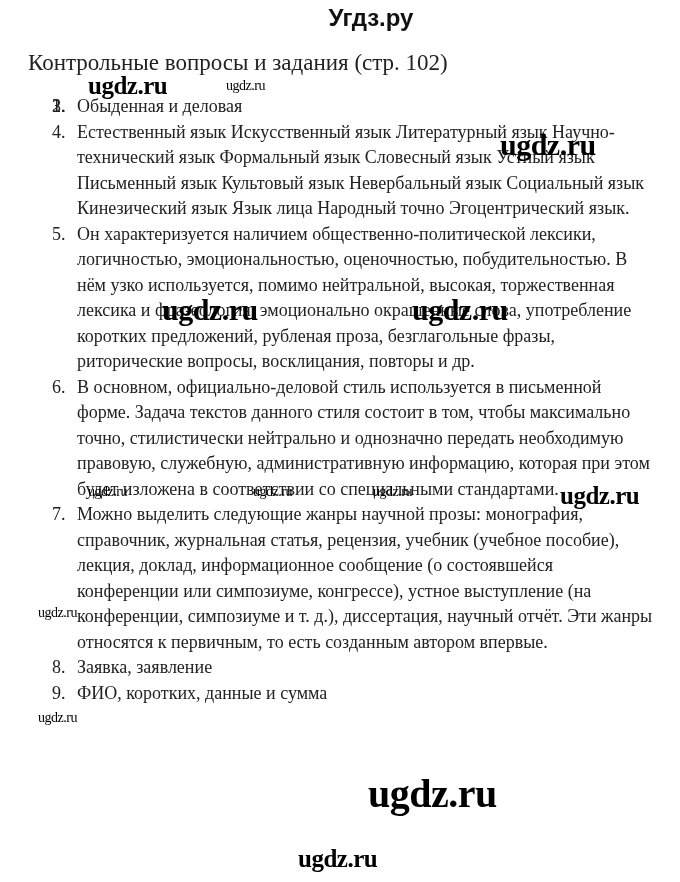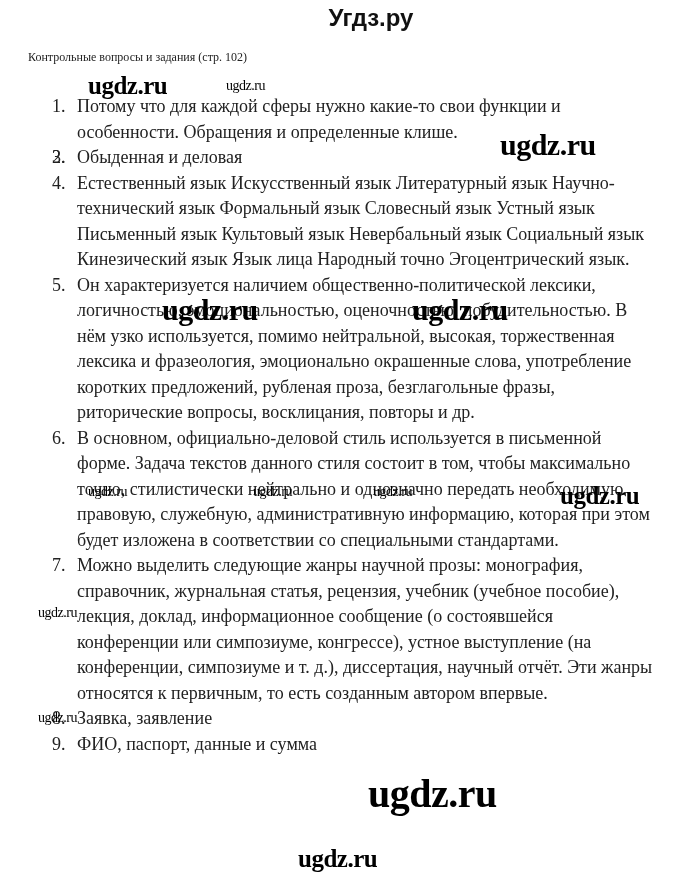--- a/index.html
+++ b/index.html
@@ -3,21 +3,21 @@
 <meta charset="utf-8">
 <style>
   html, body { margin: 0; padding: 0; background: #ffffff; }
   body { width: 680px; height: 882px; position: relative; overflow: hidden; color: #1a1a1a; }
   .site-title {
     position: absolute; left: 0; top: 4px; width: 680px; text-align: center;
     font-family: "Liberation Sans", sans-serif; font-weight: bold; font-size: 24px; color: #111; padding-left: 31px;
   }
   .heading {
     position: absolute; left: 28px; top: 50px;
-    font-family: "Liberation Serif", serif; font-size: 12px; color: #222;
+    font-family: "Liberation Serif", serif; font-size: 23px; color: #222;
   }
   .answers {
     position: absolute; left: 0; top: 94px; width: 680px; margin: 0; padding: 0; list-style: none;
     font-family: "Liberation Serif", serif; font-size: 18px; line-height: 25.5px; color: #222;
   }
   .answers li { position: relative; padding-left: 77px; padding-right: 24px; }
   .answers li .num { position: absolute; left: 52px; top: 0; }
   .wm { position: absolute; font-family: Liberation Serif, serif; font-weight: bold; color: #000; letter-spacing: -0.5px; }
   .wm.big { font-size: 30px; }
   .wm.med { font-size: 25px; }
@@ -25,29 +25,29 @@
   .wm.foot { font-size: 25px; }
 </style>
 </head>
 <body>
 
 <div class="site-title">Угдз.ру</div>
 
 <div class="heading">Контрольные вопросы и задания (стр. 102)</div>
 
 <ol class="answers">
-  <li><span class="num">1.</span><span>Потому что для каждой сферы нужно какие-то свои функции и особенности. Обращения и определенные клише.</span></li>
+  <li><span class="num">1.</span></li>
   <li><span class="num">2.</span></li>
   <li><span class="num">3.</span><span>Обыденная и деловая</span></li>
   <li><span class="num">4.</span><span>Естественный язык Искусственный язык Литературный язык Научно-технический язык Формальный язык Словесный язык Устный язык Письменный язык Культовый язык Невербальный язык Социальный язык Кинезический язык Язык лица Народный точно Эгоцентрический язык.</span></li>
   <li><span class="num">5.</span><span>Он характеризуется наличием общественно-политической лексики, логичностью, эмоциональностью, оценочностью, побудительностью. В нём узко используется, помимо нейтральной, высокая, торжественная лексика и фразеология, эмоционально окрашенные слова, употребление коротких предложений, рубленая проза, безглагольные фразы, риторические вопросы, восклицания, повторы и др.</span></li>
   <li><span class="num">6.</span><span>В основном, официально-деловой стиль используется в письменной форме. Задача текстов данного стиля состоит в том, чтобы максимально точно, стилистически нейтрально и однозначно передать необходимую правовую, служебную, административную информацию, которая при этом будет изложена в соответствии со специальными стандартами.</span></li>
   <li><span class="num">7.</span><span>Можно выделить следующие жанры научной прозы: монография, справочник, журнальная статья, рецензия, учебник (учебное пособие), лекция, доклад, информационное сообщение (о состоявшейся конференции или симпозиуме, конгрессе), устное выступление (на конференции, симпозиуме и т. д.), диссертация, научный отчёт. Эти жанры относятся к первичным, то есть созданным автором впервые.</span></li>
   <li><span class="num">8.</span><span>Заявка, заявление</span></li>
-  <li><span class="num">9.</span><span>ФИО, паспорт, данные и сумма</span></li>
+  <li><span class="num">9.</span><span>ФИО, коротких, данные и сумма</span></li>
 </ol>
 
 <div class="wm med" style="left:88px; top:72px;">ugdz.ru</div>
 <div class="wm small" style="left:226px; top:78px;">ugdz.ru</div>
 <div class="wm big" style="left:500px; top:128px;">ugdz.ru</div>
 <div class="wm big" style="left:162px; top:293px;">ugdz.ru</div>
 <div class="wm big" style="left:412px; top:293px;">ugdz.ru</div>
 <div class="wm small" style="left:88px; top:484px;">ugdz.ru</div>
 <div class="wm small" style="left:253px; top:484px;">ugdz.ru</div>
 <div class="wm small" style="left:373px; top:484px;">ugdz.ru</div>

